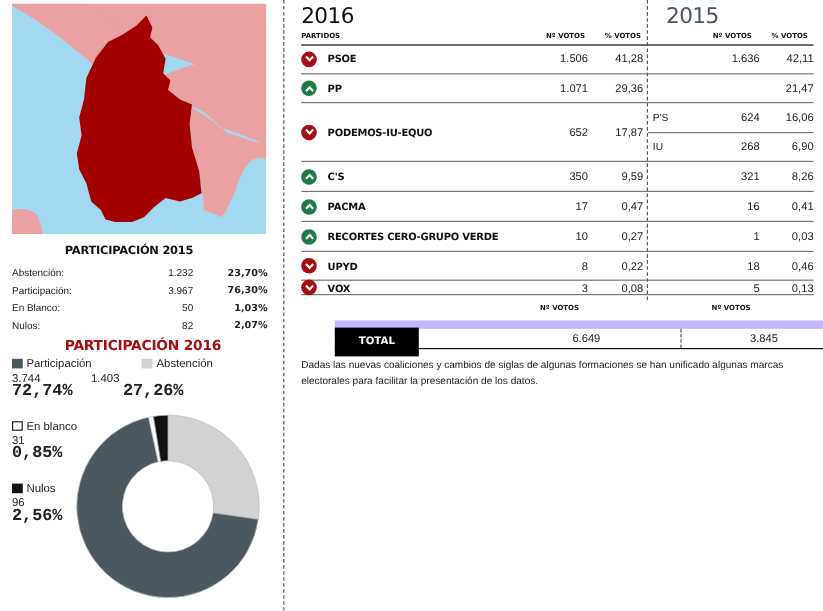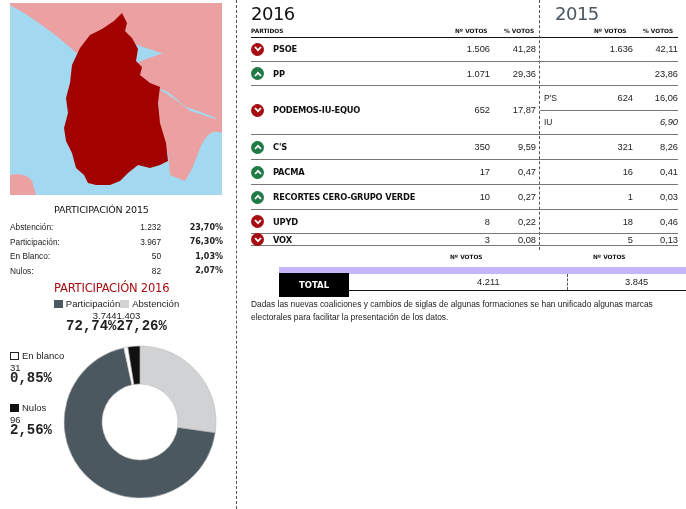--- a/index.html
+++ b/index.html
@@ -4,31 +4,31 @@
 <style>
   * { box-sizing: border-box; margin: 0; padding: 0; }
   html, body { width: 686px; height: 509px; background: #ffffff; overflow: hidden; }
   body { font-family: "Liberation Sans", sans-serif; color: #111; position: relative; }
 
   
   #map { position: absolute; left: 10px; top: 3px; width: 212px; height: 192px; overflow: hidden; }
   #map svg { display: block; }
 
   .stats2015 { position: absolute; left: 10px; top: 204px; width: 213px; }
-  .sec-title { font-family: "DejaVu Sans", sans-serif; font-weight: normal; font-size: 9.5px; letter-spacing: -0.2px; padding-left: 44px; }
+  .sec-title { font-family: "DejaVu Sans", sans-serif; font-weight: bold; font-size: 9.5px; letter-spacing: -0.2px; padding-left: 44px; }
   .sec-title.red { color: #a50d12; font-size: 11.5px; }
   .stats2015 .sec-title { margin-bottom: 5px; }
   .srow { display: flex; height: 14.5px; align-items: center; font-size: 8.3px; color: #222; }
   .srow .lbl { flex: 1; }
   .srow .num { width: 50px; text-align: right; }
   .srow .pct { width: 62px; text-align: right; font-family: "DejaVu Sans", sans-serif; font-weight: bold; font-size: 8px; }
 
   .p2016 { position: absolute; left: 10px; top: 281px; width: 213px; }
   .p2016 .sec-title { margin-bottom: 3px; }
-  .legend-row { display: flex; justify-content: center; font-size: 9.5px; color: #222; line-height: 11.5px; }
+  .legend-row { display: flex; justify-content: flex-start; font-size: 9.5px; color: #222; line-height: 11.5px; gap: 42px; }
   .legend-row .right { text-align: right; }
   .sq { display: inline-block; width: 9px; height: 8px; margin-right: 3px; vertical-align: -0.5px; }
   .sq.dark { background: #4b5860; }
   .sq.light { background: #d1d2d4; }
   .sq.white { background: #fff; border: 1px solid #222; }
   .sq.black { background: #111; }
   .bold { font-family: Liberation Mono, monospace; font-weight: bold; font-size: 14px; }
 
   .side-legend { position: absolute; left: 10px; width: 60px; font-size: 9.5px; line-height: 11.5px; color: #222; }
   #donut { position: absolute; left: 62px; top: 344px; }
@@ -173,41 +173,42 @@
       <div class="party">
         <span class="arrow up">
           <svg width="8" height="6" viewBox="0 0 8 6">
             <path d="M1 5 L4 1.8 L7 5" stroke="#fff" stroke-width="1.8" fill="none"></path>
           </svg>
         </span>
         <span>PP</span>
       </div>
       <div class="cell c1">1.071</div>
       <div class="cell c2">29,36</div>
-      <div class="cell c4">23,86</div>
+      <div class="cell c4">21,47</div>
     </div>
     <div class="row" style="top: 86px; height: 49px;">
       <div class="party">
         <span class="arrow down">
           <svg width="8" height="6" viewBox="0 0 8 6">
             <path d="M1 1 L4 4.2 L7 1" stroke="#fff" stroke-width="1.8" fill="none"></path>
           </svg>
         </span>
         <span>PODEMOS-IU-EQUO</span>
       </div>
       <div class="cell c1">652</div>
       <div class="cell c2">17,87</div>
       <div class="subrow" style="top:0px;">
         <span class="sublbl">P'S</span>
         <div class="cell c3" style="left: 11px; width: 82px;">624</div>
         <div class="cell c4" style="left: 96px; width: 42px;">16,06</div>
       </div>
       <div class="subrow" style="top:24px;">
         <span class="sublbl">IU</span>
-        <div class="cell c4" style="left: 96px; width: 42px; font-style: italic;">6,90</div>
+        <div class="cell c3" style="left: 11px; width: 82px;">268</div>
+        <div class="cell c4" style="left: 96px; width: 42px;">6,90</div>
       </div>
       <div class="subline" style="top:24px;"></div>
     </div>
     <div class="row" style="top: 135px; height: 25px;">
       <div class="party">
         <span class="arrow up">
           <svg width="8" height="6" viewBox="0 0 8 6">
             <path d="M1 5 L4 1.8 L7 5" stroke="#fff" stroke-width="1.8" fill="none"></path>
           </svg>
         </span>
@@ -273,18 +274,18 @@
       <div class="cell c2">0,08</div>
       <div class="cell c3">5</div>
       <div class="cell c4">0,13</div>
     </div>
   </div>
 
 <div class="tot-head" style="left:450px;">Nº VOTOS</div>
 <div class="tot-head" style="left:593px;">Nº VOTOS</div>
 <div class="total">
   <div class="tlabel">TOTAL</div>
-  <div class="tv" style="left:198px;">4.211</div>
+  <div class="tv" style="left:198px;">6.649</div>
   <div class="tdash"></div>
   <div class="tv" style="left:346px;">3.845</div>
 </div>
 
 <div class="note">Dadas las nuevas coaliciones y cambios de siglas de algunas formaciones se han unificado algunas marcas electorales para facilitar la presentación de los datos.</div>
 
 </body></html>

